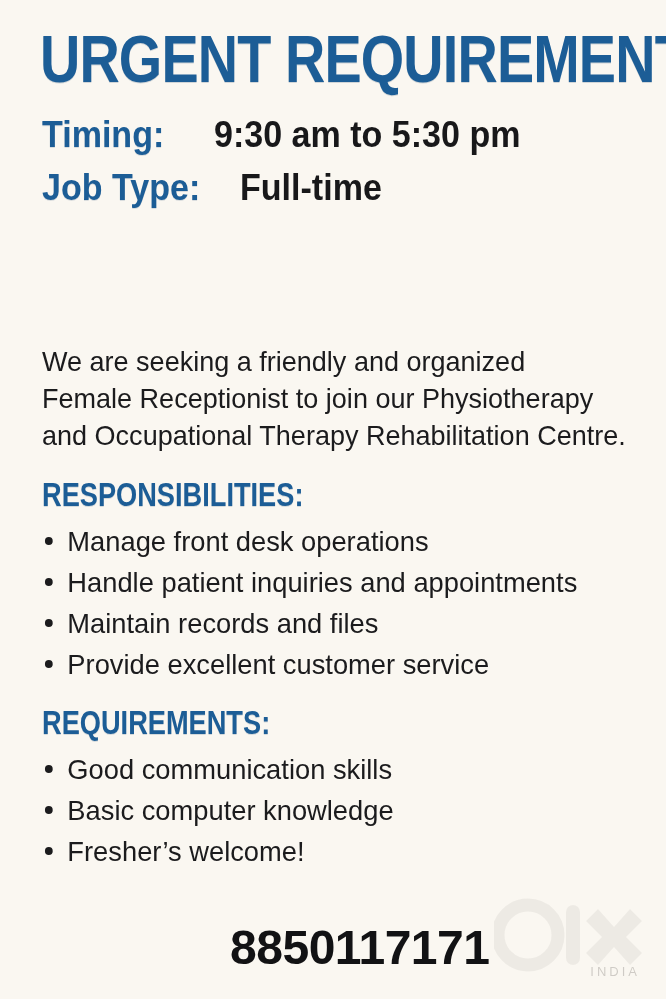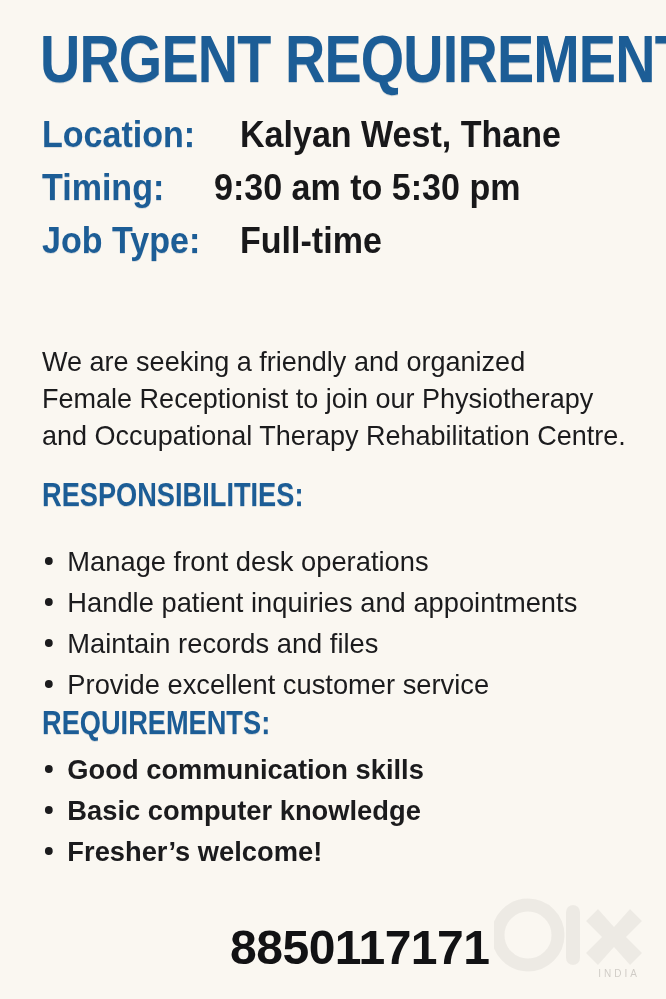--- a/index.html
+++ b/index.html
@@ -30,21 +30,21 @@
     bottom: 8px;
     width: 160px;
     height: 96px;
     opacity: 0.055;
     pointer-events: none;
   }
   .wm-text {
     position: absolute;
     right: 26px;
     bottom: 20px;
-    font-size: 10px;
+    font-size: 13px;
     letter-spacing: 3px;
     color: #3a3530;
     opacity: 0.22;
     font-family: "Liberation Sans", sans-serif;
   }
 
   
   .title {
     position: absolute;
     left: 40px;
@@ -131,22 +131,22 @@
   }
   .sec-head.resp { top: 477px; }
   .sec-head.req  { top: 705px; }
 
   
   .blist {
     position: absolute;
     left: 42px;
     width: 615px;
   }
-  .blist.resp { top: 544px; }
-  .blist.req  { top: 752px; font-weight: bold; }
+  .blist.resp { top: 524px; }
+  .blist.req  { top: 752px; }
   .bitem {
     position: relative;
     height: 41px;
     font-size: 28px;
     line-height: 36px;
     color: #1b1b1d;
     white-space: nowrap;
     padding-left: 26px;
     box-sizing: border-box;
     transform: scaleX(0.975);
@@ -206,24 +206,20 @@
   }
 </style>
 </head>
 <body>
 
 <div id="poster">
 
   <div class="title">URGENT REQUIREMENT</div>
 
   <div class="details">
-    <div class="row row-loc">
-      <span class="rlabel">Location:</span>
-      <span class="rvalue">Kalyan West, Thane</span>
-    </div>
     <div class="row row-time">
       <span class="rlabel">Timing:</span>
       <span class="rvalue">9:30 am to 5:30 pm</span>
     </div>
     <div class="row row-type">
       <span class="rlabel">Job Type:</span>
       <span class="rvalue">Full-time</span>
     </div>
   </div>
 

